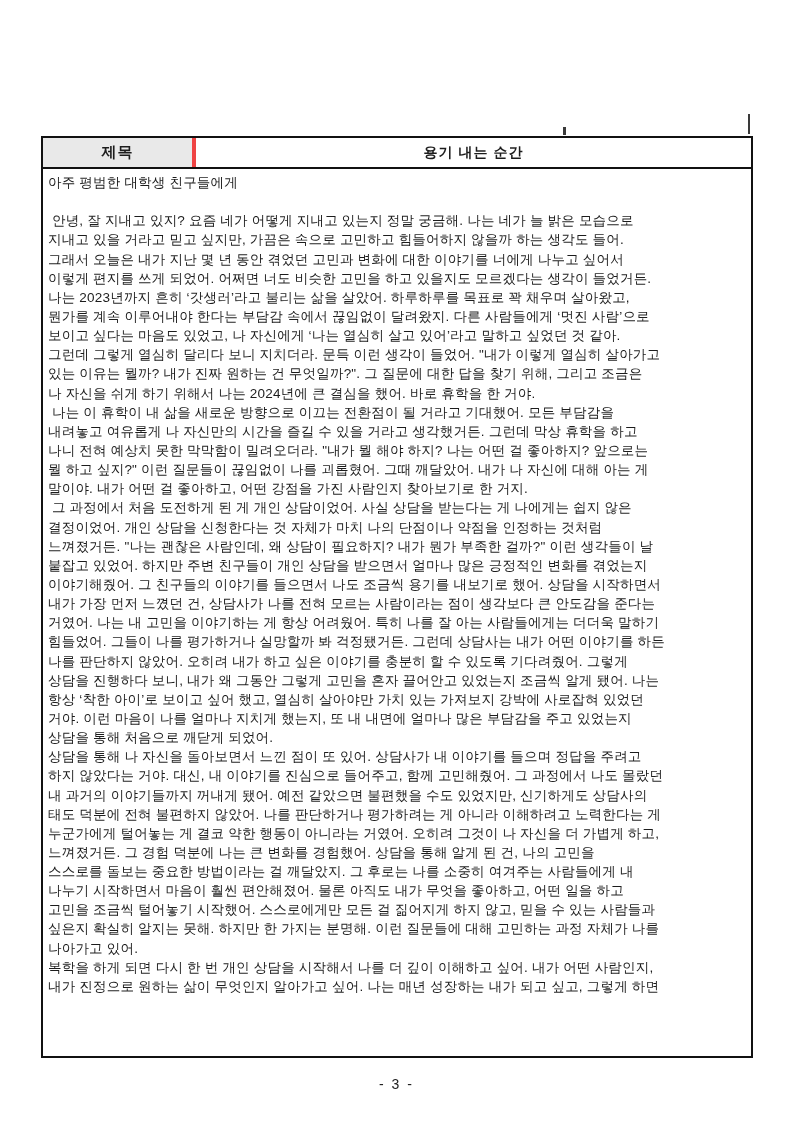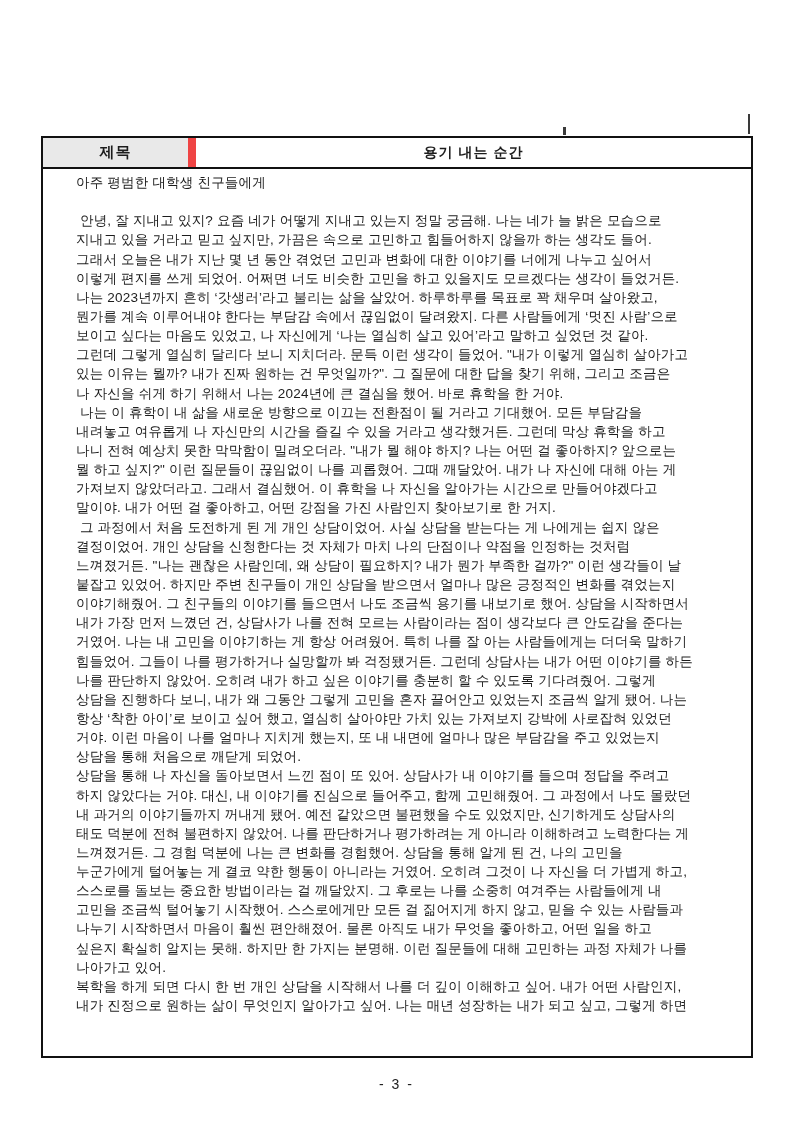--- a/index.html
+++ b/index.html
@@ -25,42 +25,41 @@
   .doc-header-row {
     display: flex;
     flex-direction: row;
     height: 31px;
     flex: 0 0 31px;
     border-bottom: 2px solid #111111;
   }
   .doc-title-label-cell {
     flex: 0 0 153px;
     background: #e9e9e9;
-    border-right: 8px solid #ef4444;
+    border-right: 4px solid #ef4444;
     display: flex;
     align-items: center;
     justify-content: center;
     font-weight: bold;
     font-size: 15px;
     letter-spacing: 1px;
   }
   .doc-title-value-cell {
     flex: 1 1 auto;
     display: flex;
     align-items: center;
     justify-content: center;
     font-weight: bold;
     font-size: 14px;
     letter-spacing: 1px;
   }
   .doc-body-cell {
     flex: 1 1 auto;
     padding: 4px 5px 0 5px;
     overflow: hidden;
-    margin-left: 28px;
   }
   .text-line {
     font-size: 13.5px;
     line-height: 19.15px;
     height: 19.15px;
     white-space: pre;
     overflow: hidden;
     letter-spacing: 0.2px;
     color: #1c1c1c;
   }
@@ -112,44 +111,43 @@
       <div class="text-line">나는 2023년까지 흔히 ‘갓생러’라고 불리는 삶을 살았어. 하루하루를 목표로 꽉 채우며 살아왔고,</div>
       <div class="text-line">뭔가를 계속 이루어내야 한다는 부담감 속에서 끊임없이 달려왔지. 다른 사람들에게 ‘멋진 사람’으로</div>
       <div class="text-line">보이고 싶다는 마음도 있었고, 나 자신에게 ‘나는 열심히 살고 있어’라고 말하고 싶었던 것 같아.</div>
       <div class="text-line">그런데 그렇게 열심히 달리다 보니 지치더라. 문득 이런 생각이 들었어. "내가 이렇게 열심히 살아가고</div>
       <div class="text-line">있는 이유는 뭘까? 내가 진짜 원하는 건 무엇일까?". 그 질문에 대한 답을 찾기 위해, 그리고 조금은</div>
       <div class="text-line">나 자신을 쉬게 하기 위해서 나는 2024년에 큰 결심을 했어. 바로 휴학을 한 거야.</div>
       <div class="text-line"> 나는 이 휴학이 내 삶을 새로운 방향으로 이끄는 전환점이 될 거라고 기대했어. 모든 부담감을</div>
       <div class="text-line">내려놓고 여유롭게 나 자신만의 시간을 즐길 수 있을 거라고 생각했거든. 그런데 막상 휴학을 하고</div>
       <div class="text-line">나니 전혀 예상치 못한 막막함이 밀려오더라. "내가 뭘 해야 하지? 나는 어떤 걸 좋아하지? 앞으로는</div>
       <div class="text-line">뭘 하고 싶지?" 이런 질문들이 끊임없이 나를 괴롭혔어. 그때 깨달았어. 내가 나 자신에 대해 아는 게</div>
-      <div class="text-line">가져보지 않았더라고. 그래서 결심했어. 이 휴학을 나 자신을 알아가는 시간으로 만들어야겠다고</div>
       <div class="text-line">말이야. 내가 어떤 걸 좋아하고, 어떤 강점을 가진 사람인지 찾아보기로 한 거지.</div>
       <div class="text-line"> 그 과정에서 처음 도전하게 된 게 개인 상담이었어. 사실 상담을 받는다는 게 나에게는 쉽지 않은</div>
       <div class="text-line">결정이었어. 개인 상담을 신청한다는 것 자체가 마치 나의 단점이나 약점을 인정하는 것처럼</div>
       <div class="text-line">느껴졌거든. "나는 괜찮은 사람인데, 왜 상담이 필요하지? 내가 뭔가 부족한 걸까?" 이런 생각들이 날</div>
       <div class="text-line">붙잡고 있었어. 하지만 주변 친구들이 개인 상담을 받으면서 얼마나 많은 긍정적인 변화를 겪었는지</div>
       <div class="text-line">이야기해줬어. 그 친구들의 이야기를 들으면서 나도 조금씩 용기를 내보기로 했어. 상담을 시작하면서</div>
       <div class="text-line">내가 가장 먼저 느꼈던 건, 상담사가 나를 전혀 모르는 사람이라는 점이 생각보다 큰 안도감을 준다는</div>
       <div class="text-line">거였어. 나는 내 고민을 이야기하는 게 항상 어려웠어. 특히 나를 잘 아는 사람들에게는 더더욱 말하기</div>
       <div class="text-line">힘들었어. 그들이 나를 평가하거나 실망할까 봐 걱정됐거든. 그런데 상담사는 내가 어떤 이야기를 하든</div>
       <div class="text-line">나를 판단하지 않았어. 오히려 내가 하고 싶은 이야기를 충분히 할 수 있도록 기다려줬어. 그렇게</div>
       <div class="text-line">상담을 진행하다 보니, 내가 왜 그동안 그렇게 고민을 혼자 끌어안고 있었는지 조금씩 알게 됐어. 나는</div>
       <div class="text-line">항상 ‘착한 아이’로 보이고 싶어 했고, 열심히 살아야만 가치 있는 가져보지 강박에 사로잡혀 있었던</div>
       <div class="text-line">거야. 이런 마음이 나를 얼마나 지치게 했는지, 또 내 내면에 얼마나 많은 부담감을 주고 있었는지</div>
       <div class="text-line">상담을 통해 처음으로 깨닫게 되었어.</div>
       <div class="text-line">상담을 통해 나 자신을 돌아보면서 느낀 점이 또 있어. 상담사가 내 이야기를 들으며 정답을 주려고</div>
       <div class="text-line">하지 않았다는 거야. 대신, 내 이야기를 진심으로 들어주고, 함께 고민해줬어. 그 과정에서 나도 몰랐던</div>
       <div class="text-line">내 과거의 이야기들까지 꺼내게 됐어. 예전 같았으면 불편했을 수도 있었지만, 신기하게도 상담사의</div>
       <div class="text-line">태도 덕분에 전혀 불편하지 않았어. 나를 판단하거나 평가하려는 게 아니라 이해하려고 노력한다는 게</div>
+      <div class="text-line">누군가에게 털어놓는 게 결코 약한 행동이 아니라는 거였어. 오히려 그것이 나 자신을 더 가볍게 하고,</div>
       <div class="text-line">느껴졌거든. 그 경험 덕분에 나는 큰 변화를 경험했어. 상담을 통해 알게 된 건, 나의 고민을</div>
-      <div class="text-line">누군가에게 털어놓는 게 결코 약한 행동이 아니라는 거였어. 오히려 그것이 나 자신을 더 가볍게 하고,</div>
       <div class="text-line">스스로를 돌보는 중요한 방법이라는 걸 깨달았지. 그 후로는 나를 소중히 여겨주는 사람들에게 내</div>
+      <div class="text-line">나누기 시작하면서 마음이 훨씬 편안해졌어. 물론 아직도 내가 무엇을 좋아하고, 어떤 일을 하고</div>
       <div class="text-line">고민을 조금씩 털어놓기 시작했어. 스스로에게만 모든 걸 짊어지게 하지 않고, 믿을 수 있는 사람들과</div>
-      <div class="text-line">나누기 시작하면서 마음이 훨씬 편안해졌어. 물론 아직도 내가 무엇을 좋아하고, 어떤 일을 하고</div>
       <div class="text-line">싶은지 확실히 알지는 못해. 하지만 한 가지는 분명해. 이런 질문들에 대해 고민하는 과정 자체가 나를</div>
       <div class="text-line">나아가고 있어.</div>
       <div class="text-line">복학을 하게 되면 다시 한 번 개인 상담을 시작해서 나를 더 깊이 이해하고 싶어. 내가 어떤 사람인지,</div>
       <div class="text-line">내가 진정으로 원하는 삶이 무엇인지 알아가고 싶어. 나는 매년 성장하는 내가 되고 싶고, 그렇게 하면</div>
     </div>
 </div>
 
 <div class="page-footer">- 3 -</div>
 
 </body></html>

